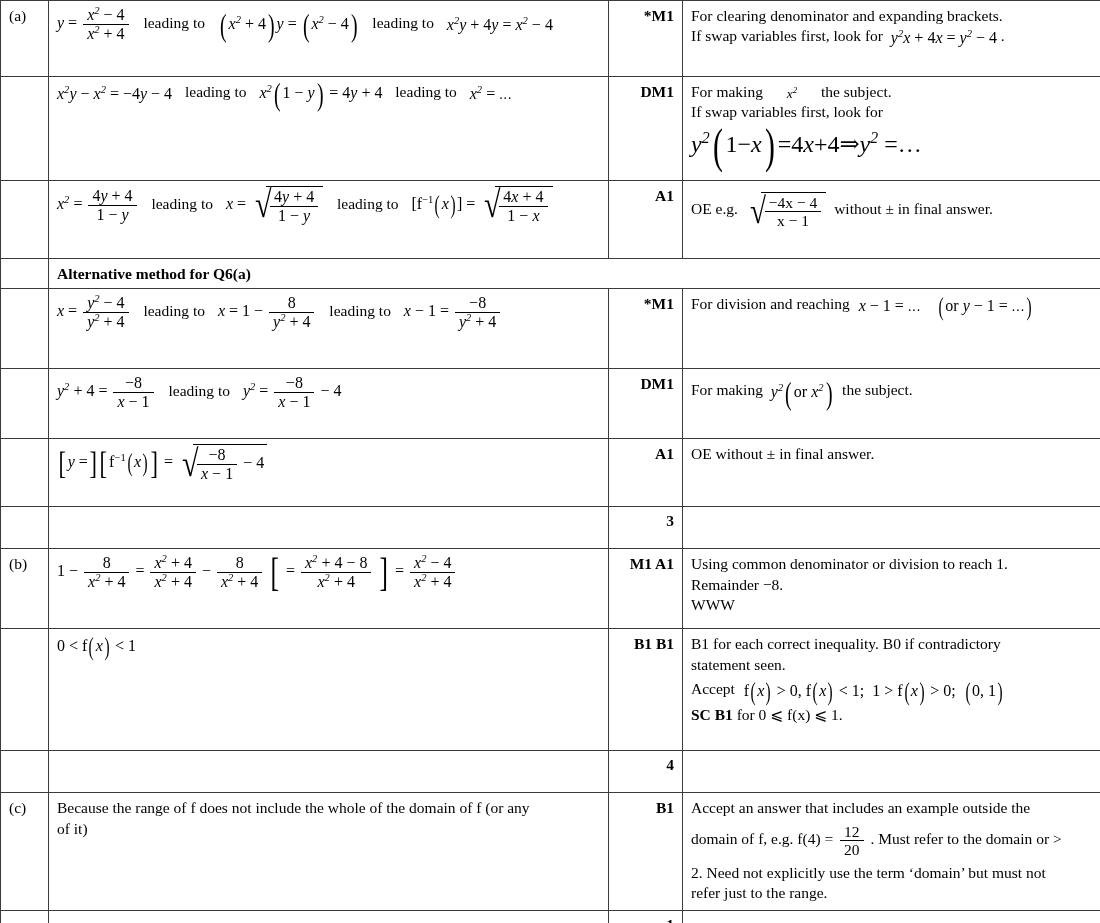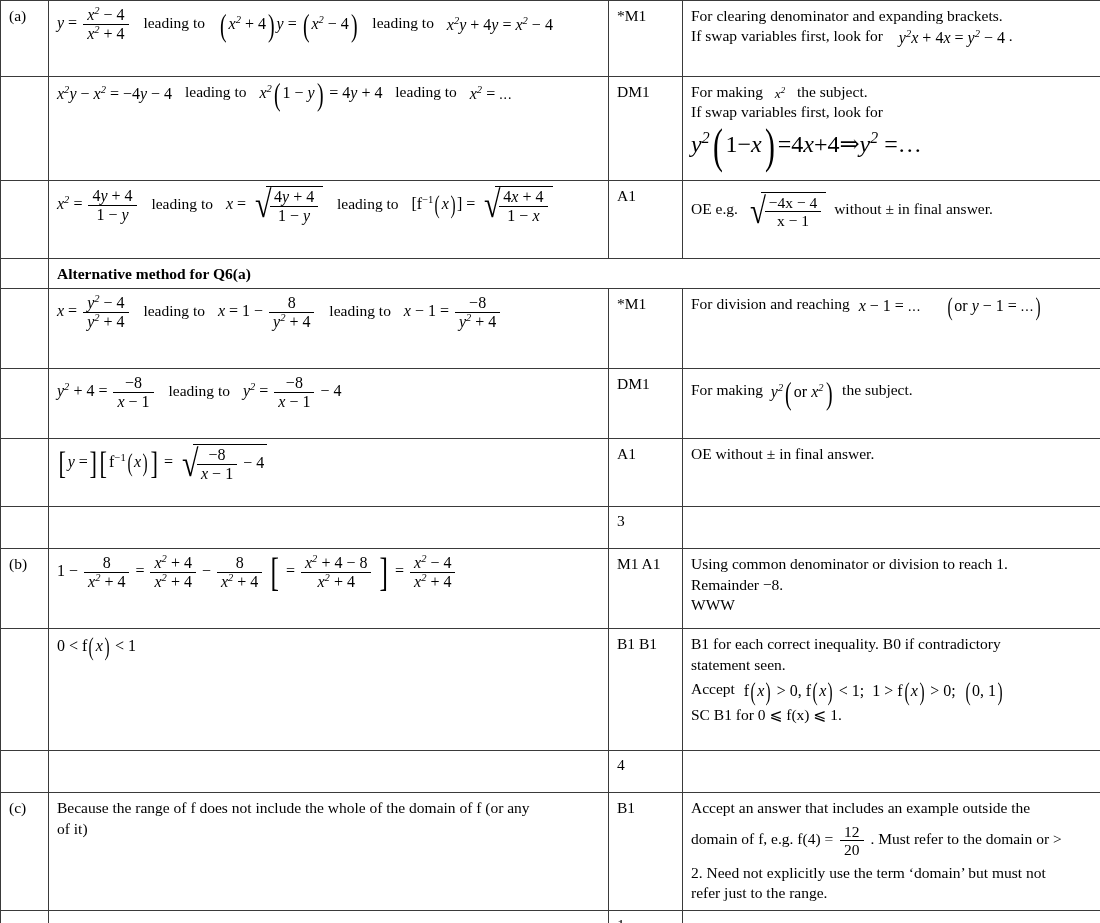--- a/index.html
+++ b/index.html
@@ -47,22 +47,22 @@
     border: none;
     padding: 6px 0 0 6px;
     font-size: 16px;
     text-align: left;
     vertical-align: top;
   }
   td.part-blank { border: none; padding: 0; }
 
   td.work { }
   td.mark {
-    text-align: left;
-    font-weight: normal;
+    text-align: right;
+    font-weight: bold;
     white-space: nowrap;
     padding-right: 9px;
     padding-top: 6px;
   }
   td.guide { }
 
   td.altrow {
     font-weight: bold;
     padding-top: 7px;
     padding-bottom: 7px;
@@ -143,21 +143,21 @@
   .sq-big {
     display: inline-block;
     vertical-align: middle;
     font-style: normal;
     transform: scaleX(0.62);
     font-size: 2.55em;
     line-height: 0.55;
   }
   .lead { font-style: normal; margin: 0 9px; }
   .op { font-style: normal; }
-  .bold { font-weight: normal; }
+  .bold { font-weight: bold; }
   .gtxt { font-style: normal; }
   .ell { font-style: normal; letter-spacing: 1px; }
   .small-sub { font-size: 0.86em; }
   .line { display: block; }
   .mt4 { margin-top: 4px; }
   .mt6 { margin-top: 6px; }
 </style>
 </head>
 <body>
 
@@ -185,21 +185,21 @@
       <span class="lead">leading to</span>
       <span class="eq">
         <span class="m">x</span><sup class="e">2</sup><span class="m">y</span><span class="op"> + 4</span><span class="m">y</span><span class="op"> = </span><span class="m">x</span><sup class="e">2</sup><span class="op"> − 4</span>
       </span>
     </td>
     <td class="mark">*M1</td>
     <td class="guide">
       <span class="line">For clearing denominator and expanding brackets.</span>
       <span class="line">
         <span>If swap variables first, look for</span>
-        <span class="eq" style="margin-left:12px">
+        <span class="eq" style="margin-left:4px">
           <span class="m">y</span><sup class="e">2</sup><span class="m">x</span><span class="op"> + 4</span><span class="m">x</span><span class="op"> = </span><span class="m">y</span><sup class="e">2</sup><span class="op"> − 4</span>
         </span><span class="op"> .</span>
       </span>
     </td>
   </tr>
 
   <tr>
     <td class="part-blank"></td>
     <td class="work" style="height:94px;">
       <span class="eq">
@@ -211,21 +211,21 @@
       </span>
       <span class="lead">leading to</span>
       <span class="eq">
         <span class="m">x</span><sup class="e">2</sup><span class="op"> = </span><span class="ell small-sub">...</span>
       </span>
     </td>
     <td class="mark">DM1</td>
     <td class="guide">
       <span class="line">
         <span>For making</span>
-        <span class="eq small-sub" style="margin:0 8px"><span class="m">x</span><sup class="e">2</sup></span>
+        <span class="eq small-sub" style="margin:0 20px"><span class="m">x</span><sup class="e">2</sup></span>
         <span>the subject.</span>
       </span>
       <span class="line">If swap variables first, look for</span>
       <span class="line mt6">
         <span class="eq" style="font-size:24px">
           <span class="m">y</span><sup class="e">2</sup><span class="brk">(</span><span class="op">1−</span><span class="m">x</span><span class="brk">)</span><span class="op">=4</span><span class="m">x</span><span class="op">+4</span><span class="op">⇒</span><span class="m">y</span><sup class="e">2</sup><span class="op"> =</span><span class="ell">…</span>
         </span>
       </span>
     </td>
   </tr>
@@ -279,21 +279,21 @@
       <span class="eq">
         <span class="m">x</span><span class="op"> − 1 = </span>
         <span class="frac"><span class="num"><span class="op">−8</span></span><span class="den"><span class="m">y</span><sup class="e">2</sup><span class="op"> + 4</span></span></span>
       </span>
     </td>
     <td class="mark">*M1</td>
     <td class="guide">
       <span class="line">
         <span>For division and reaching</span>
         <span class="eq" style="margin-left:5px"><span class="m">x</span><span class="op"> − 1 = </span><span class="ell small-sub">...</span></span>
-        <span class="eq" style="margin-left:21px"><span class="brk-sm">(</span><span class="op">or </span><span class="m">y</span><span class="op"> − 1 = </span><span class="ell small-sub">...</span><span class="brk-sm">)</span></span>
+        <span class="eq" style="margin-left:12px"><span class="brk-sm">(</span><span class="op">or </span><span class="m">y</span><span class="op"> − 1 = </span><span class="ell small-sub">...</span><span class="brk-sm">)</span></span>
       </span>
     </td>
   </tr>
 
   <tr>
     <td class="part-blank"></td>
     <td class="work" style="height:60px;margin-top:39px;">
       <span class="eq">
         <span class="m">y</span><sup class="e">2</sup><span class="op"> + 4 = </span>
         <span class="frac"><span class="num"><span class="op">−8</span></span><span class="den"><span class="m">x</span><span class="op"> − 1</span></span></span>

